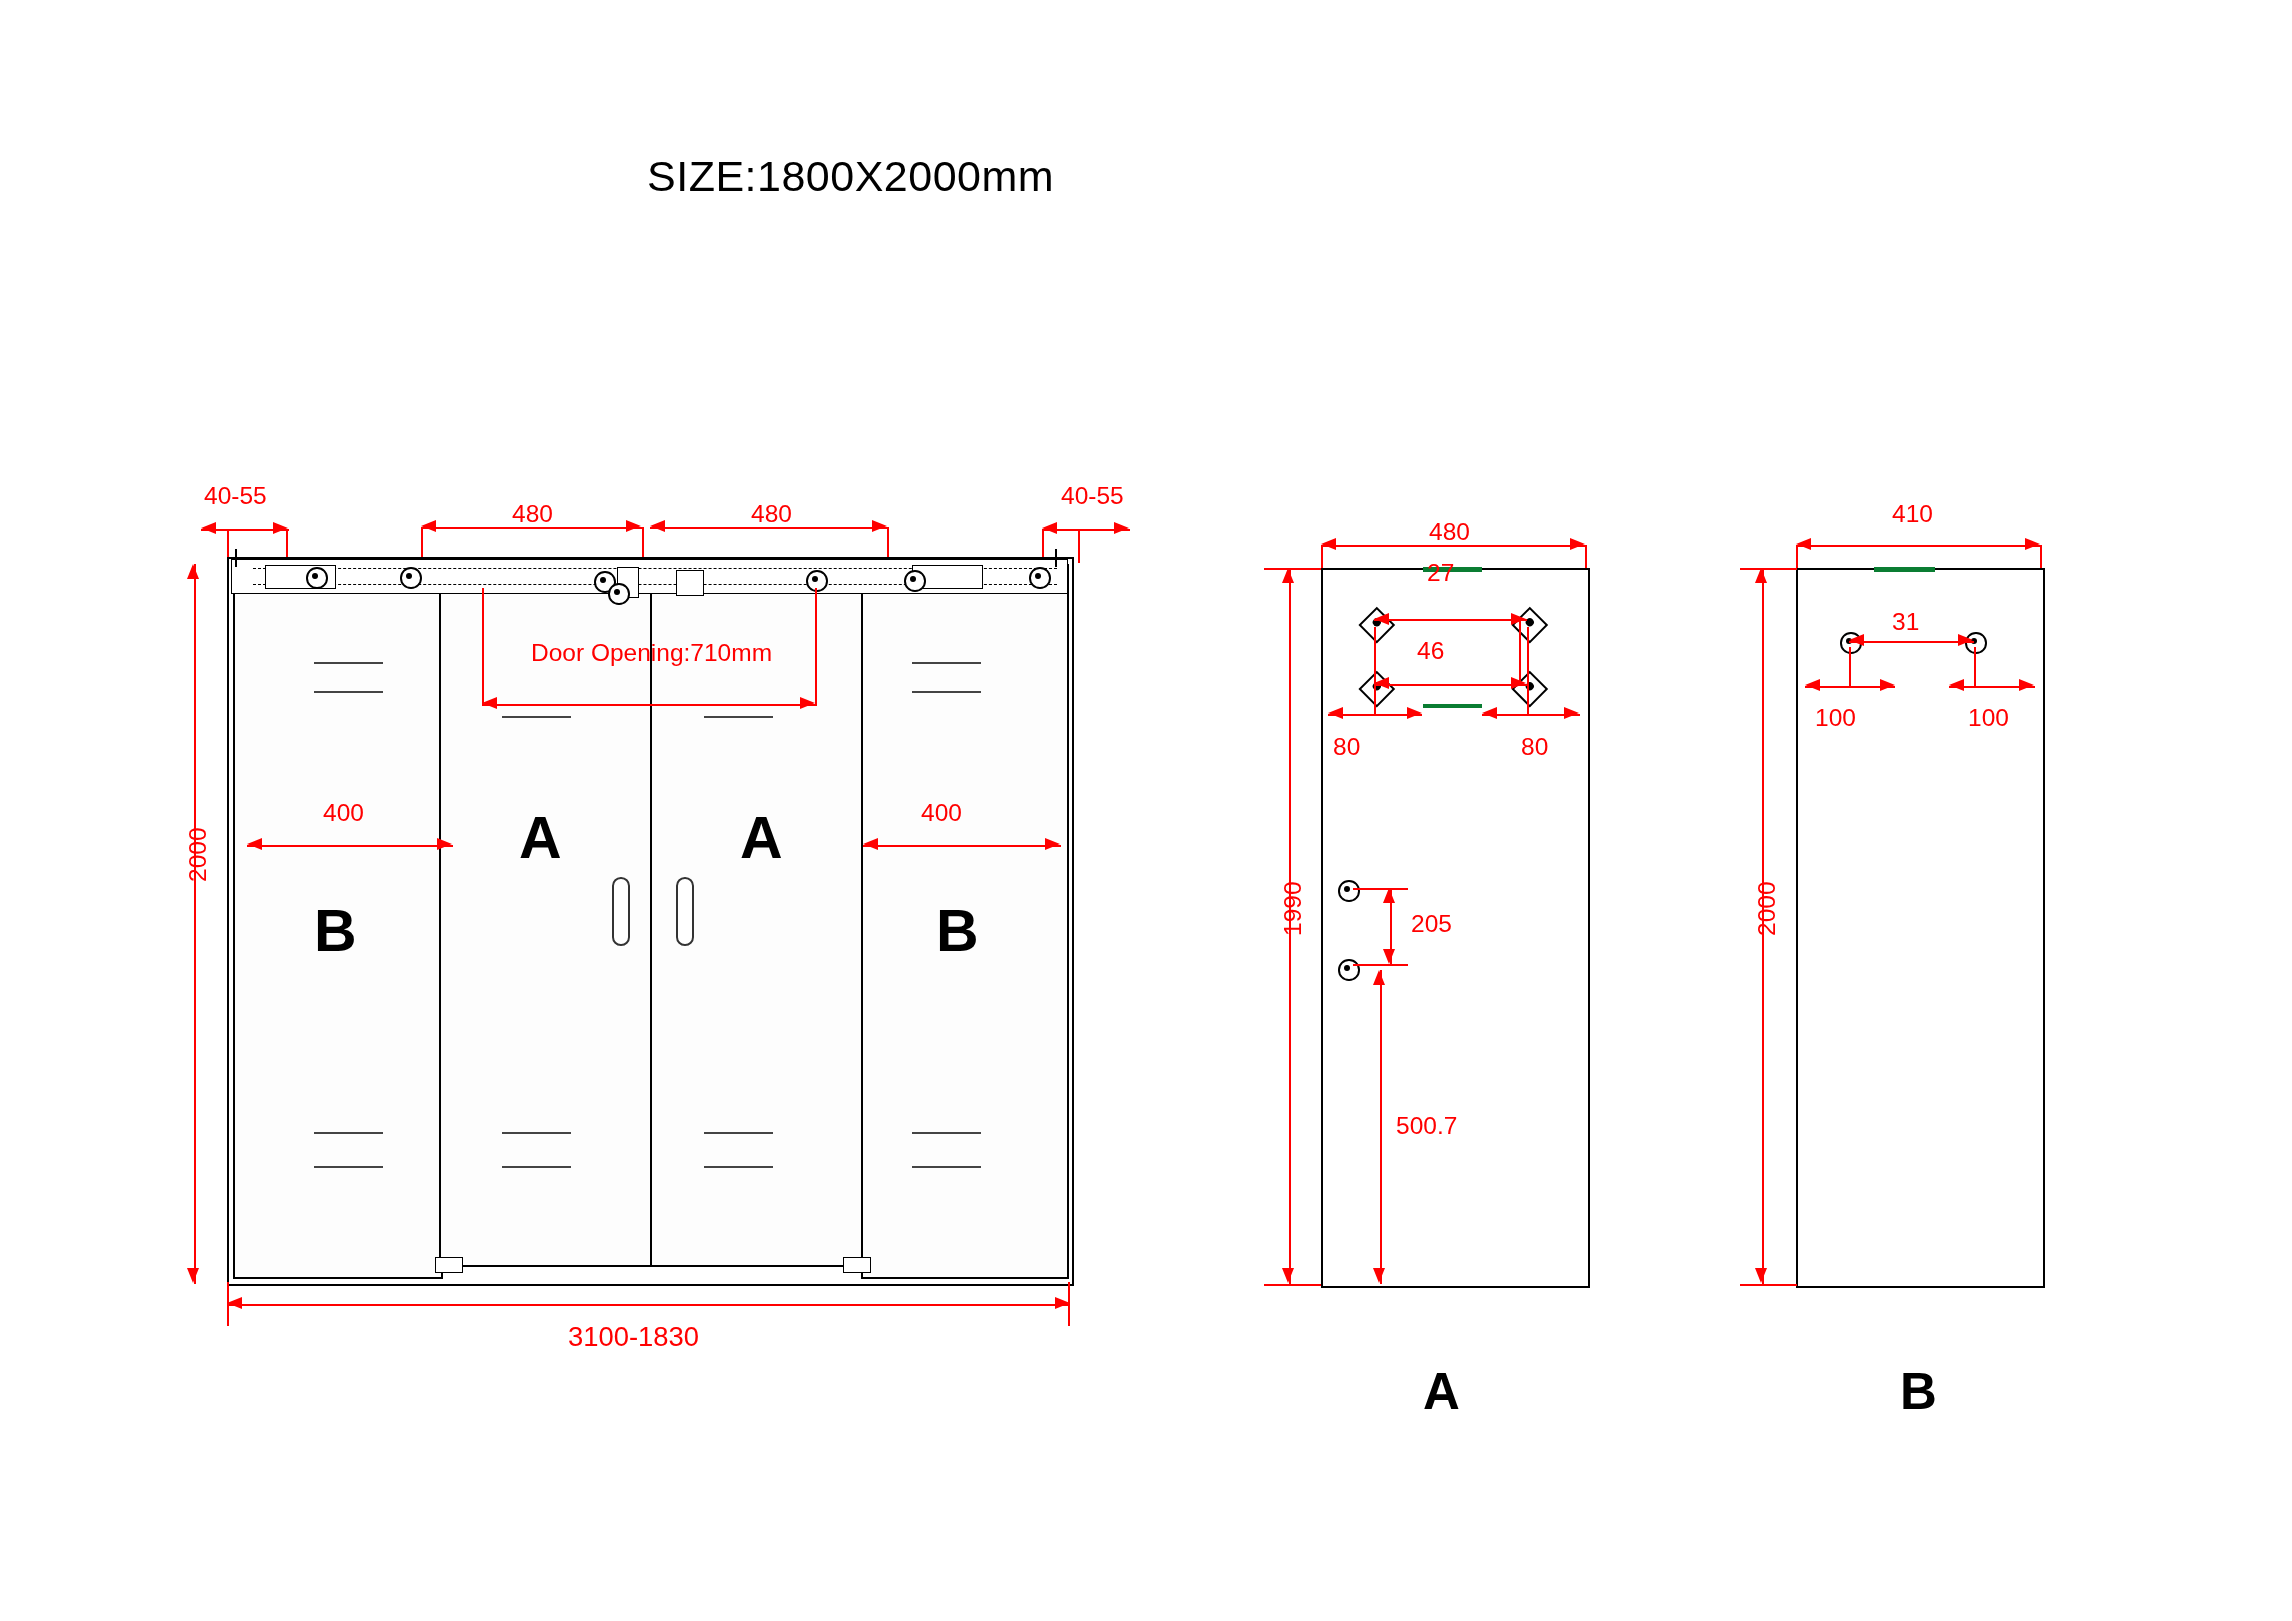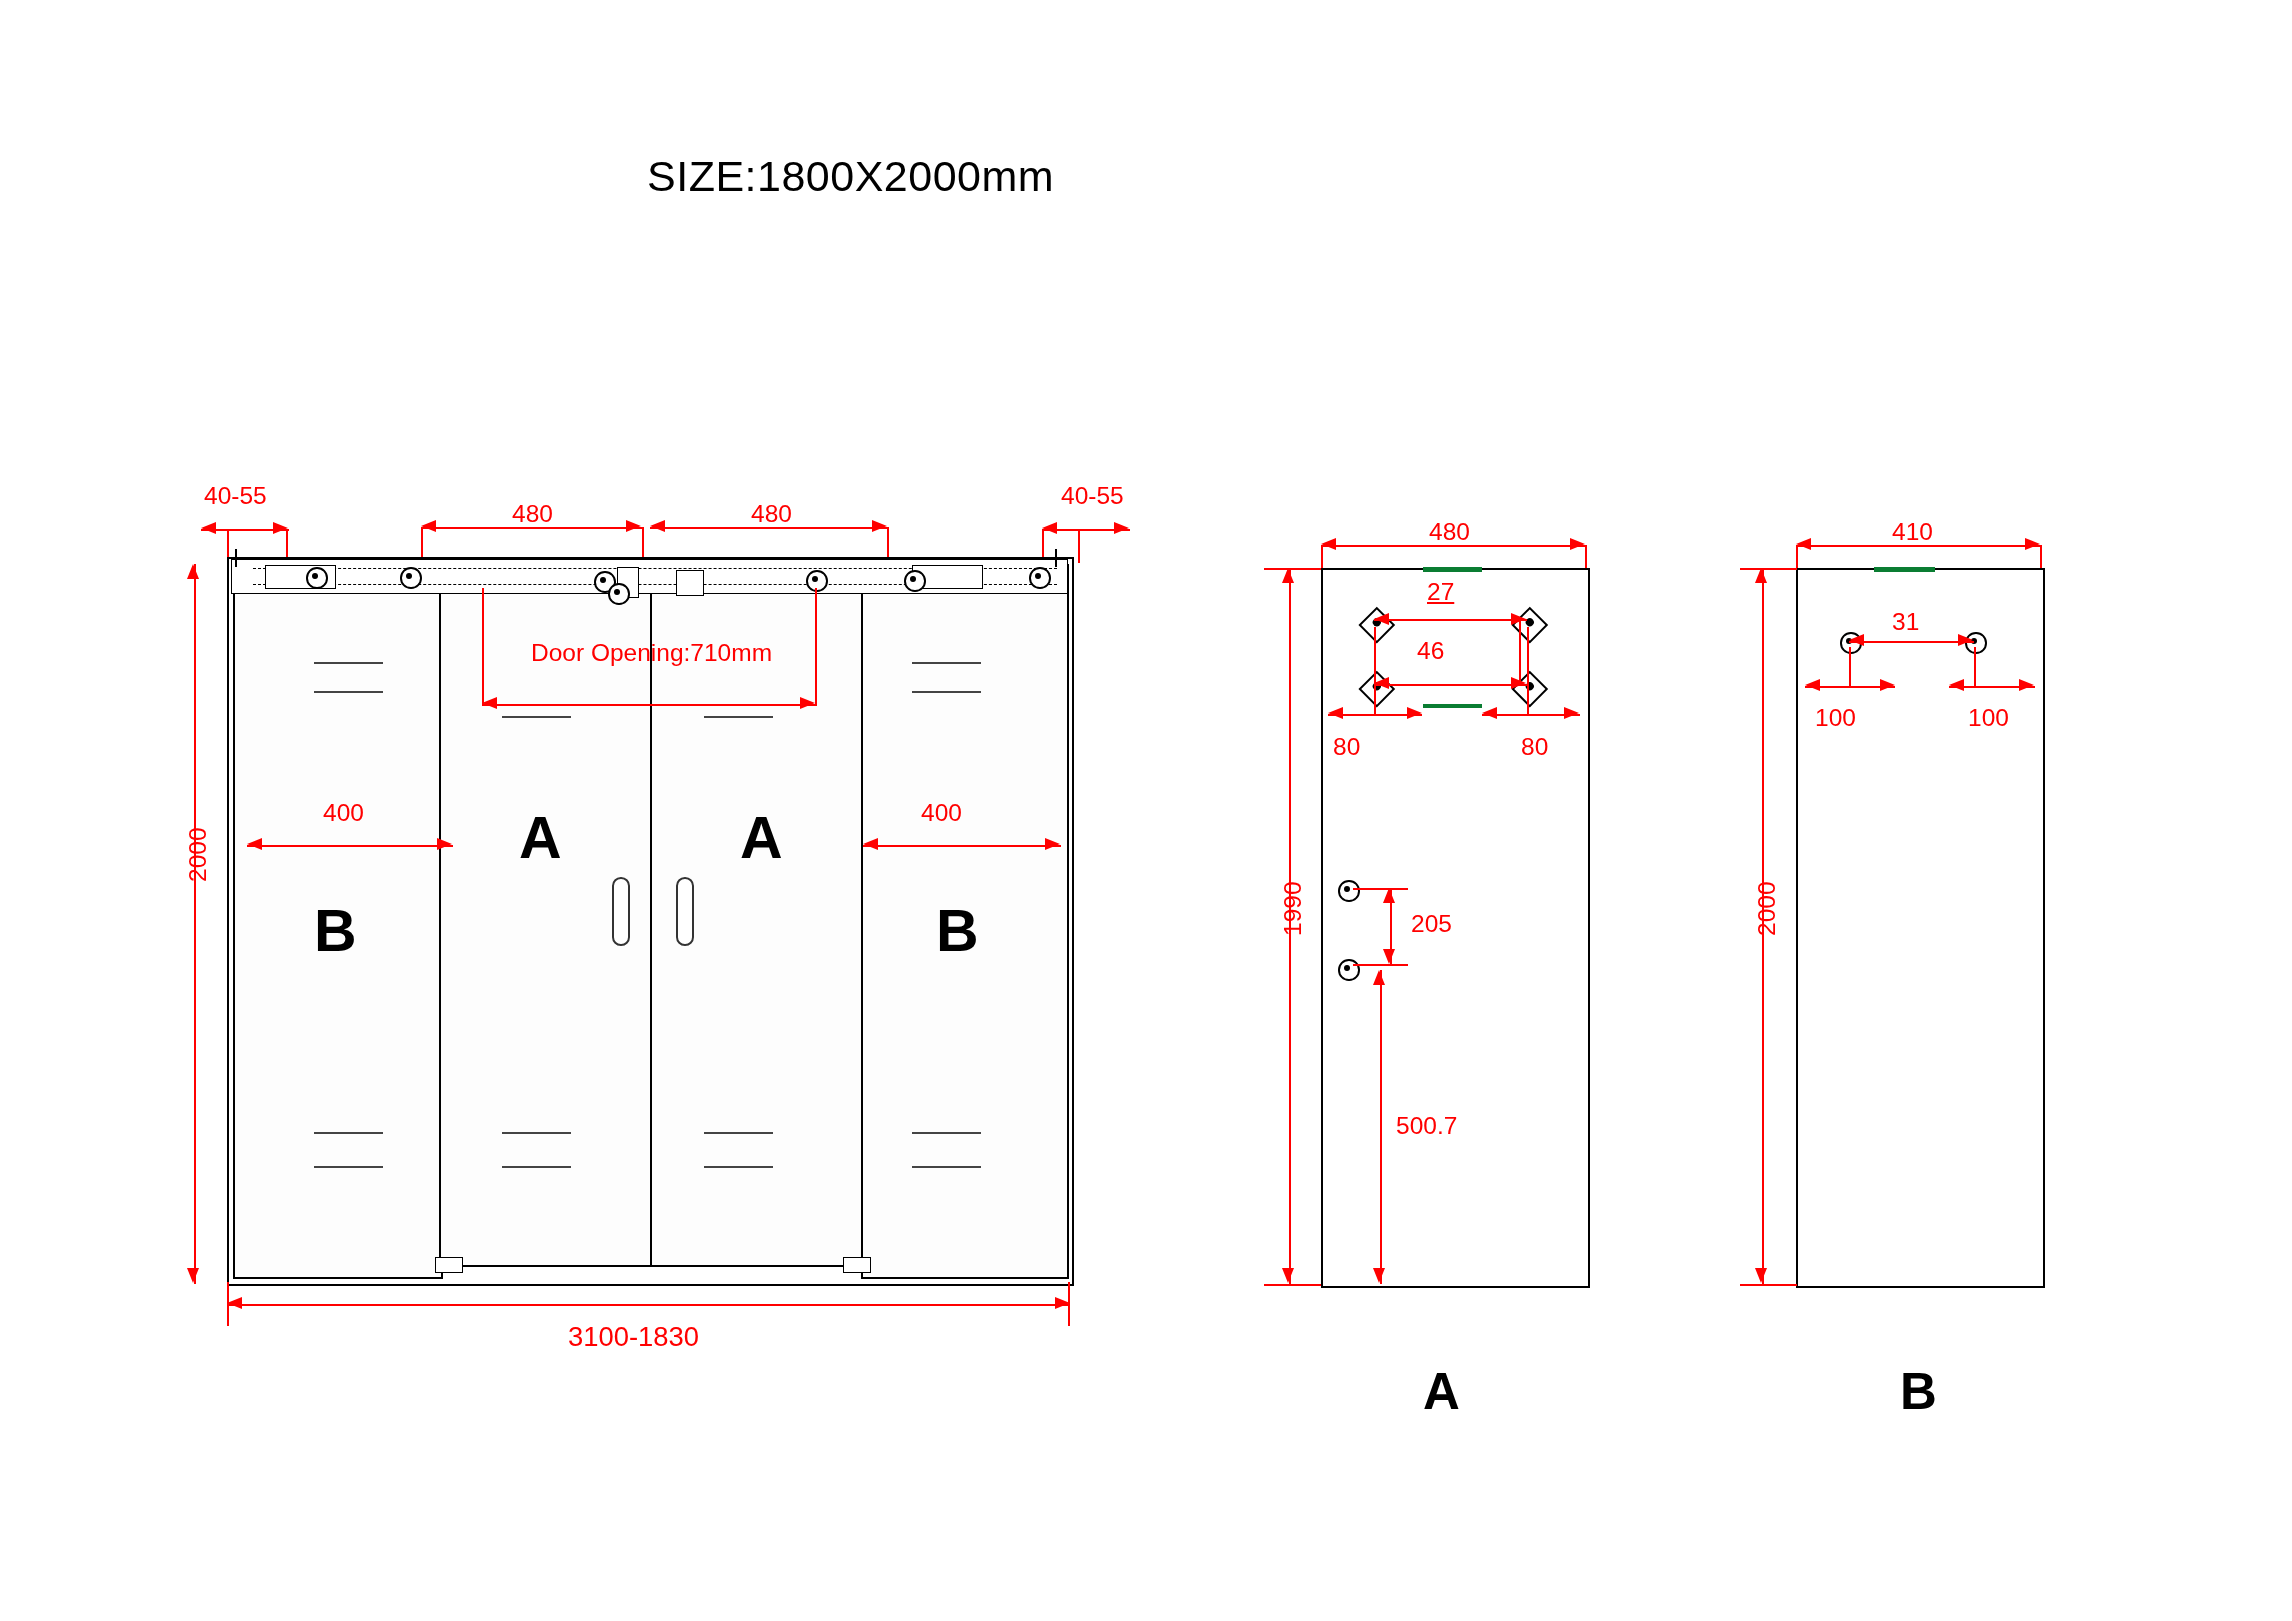--- a/index.html
+++ b/index.html
@@ -167,21 +167,21 @@
   <div class="arrowD" style="left:1282px;top:1268px;"></div>
   <div class="line h" style="left:1264px;top:568px;width:57px;"></div>
   <div class="line h" style="left:1264px;top:1284px;width:57px;"></div>
   <div class="abs dim vtxt" style="left:1279px;top:936px;">1990</div>
 
   <div class="boltsq" style="left:1364px;top:612px;"></div>
   <div class="boltsq" style="left:1517px;top:612px;"></div>
   <div class="boltsq" style="left:1364px;top:676px;"></div>
   <div class="boltsq" style="left:1517px;top:676px;"></div>
 
-  <div class="abs dim" style="left:1427px;top:578px;text-decoration:underline;">27</div>
+  <div class="abs dim" style="left:1427px;top:559px;">27</div>
   <div class="line h" style="left:1374px;top:619px;width:153px;"></div>
   <div class="arrowL" style="left:1374px;top:613px;"></div>
   <div class="arrowR" style="left:1511px;top:613px;"></div>
 
   <div class="abs dim" style="left:1417px;top:637px;">46</div>
   <div class="line h" style="left:1374px;top:684px;width:153px;"></div>
   <div class="arrowL" style="left:1374px;top:677px;"></div>
   <div class="arrowR" style="left:1511px;top:677px;"></div>
   <div class="line v" style="left:1519px;top:617px;height:69px;"></div>
 
@@ -215,21 +215,21 @@
   <div class="abs panelletter" style="left:1423px;top:1362px;">A</div>
 </div>
 
 <div>
 
   <div class="line h" style="left:1796px;top:545px;width:245px;"></div>
   <div class="arrowL" style="left:1796px;top:538px;"></div>
   <div class="arrowR" style="left:2025px;top:538px;"></div>
   <div class="line v" style="left:1796px;top:545px;height:29px;"></div>
   <div class="line v" style="left:2040px;top:545px;height:29px;"></div>
-  <div class="abs dim" style="left:1892px;top:518px;text-align:right;">410</div>
+  <div class="abs dim" style="left:1892px;top:500px;text-align:right;">410</div>
 
   <div class="glass" style="left:1796px;top:568px;width:245px;height:716px;"></div>
   <div class="greenbar" style="left:1874px;top:567px;width:61px;"></div>
 
   <div class="line v" style="left:1762px;top:568px;height:716px;"></div>
   <div class="arrowU" style="left:1755px;top:568px;"></div>
   <div class="arrowD" style="left:1755px;top:1268px;"></div>
   <div class="line h" style="left:1740px;top:568px;width:57px;"></div>
   <div class="line h" style="left:1740px;top:1284px;width:57px;"></div>
   <div class="abs dim vtxt" style="left:1753px;top:936px;">2000</div>

